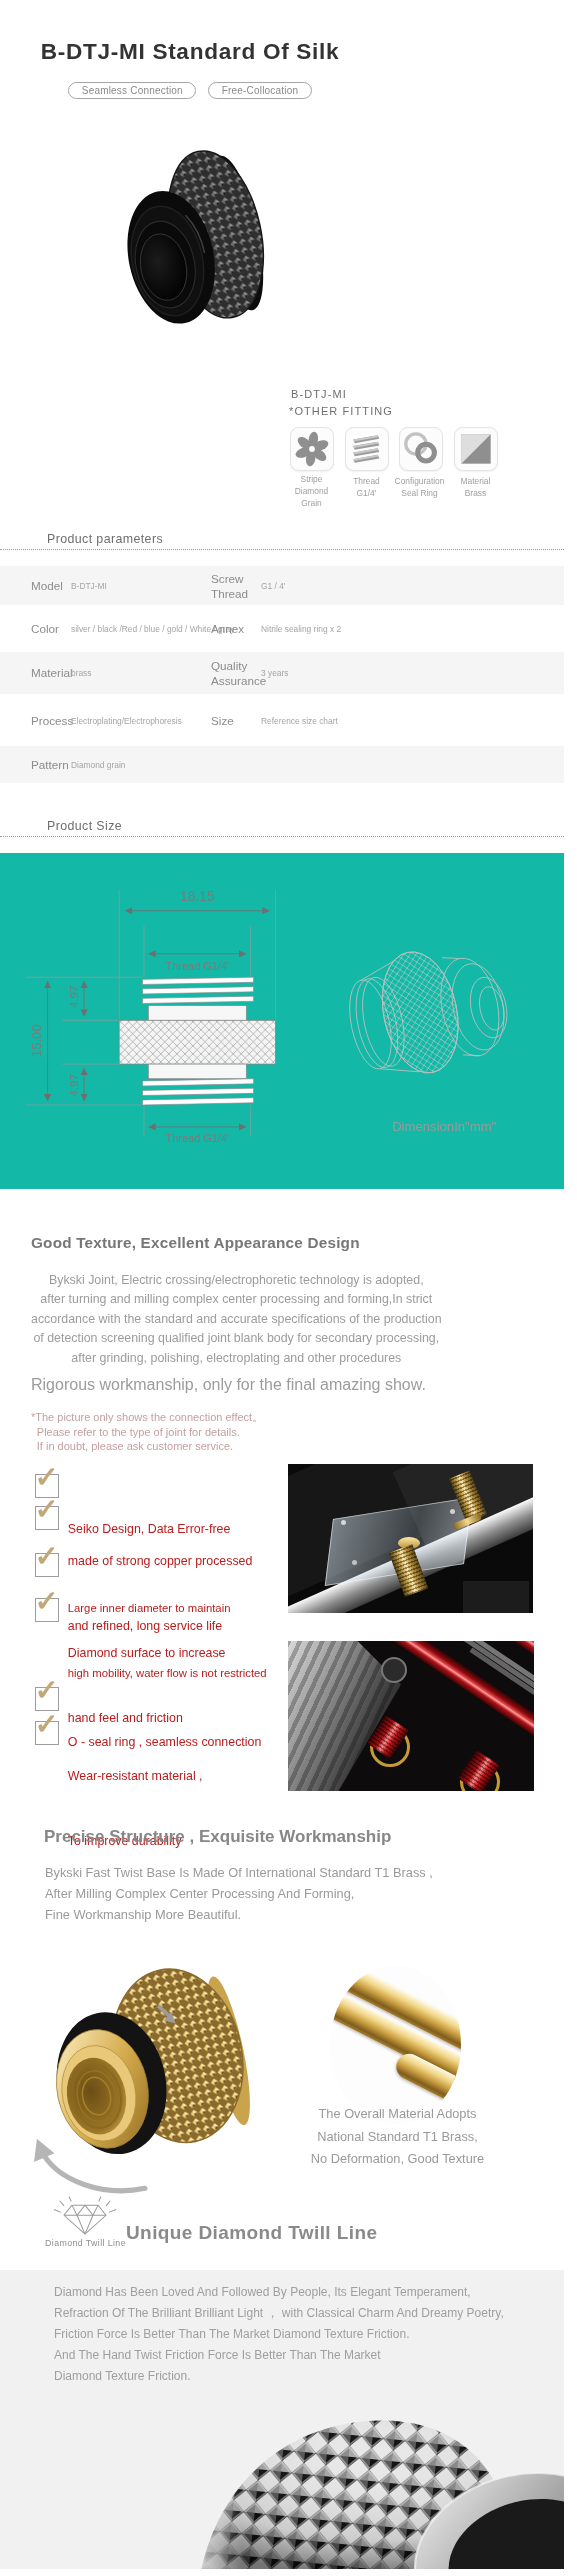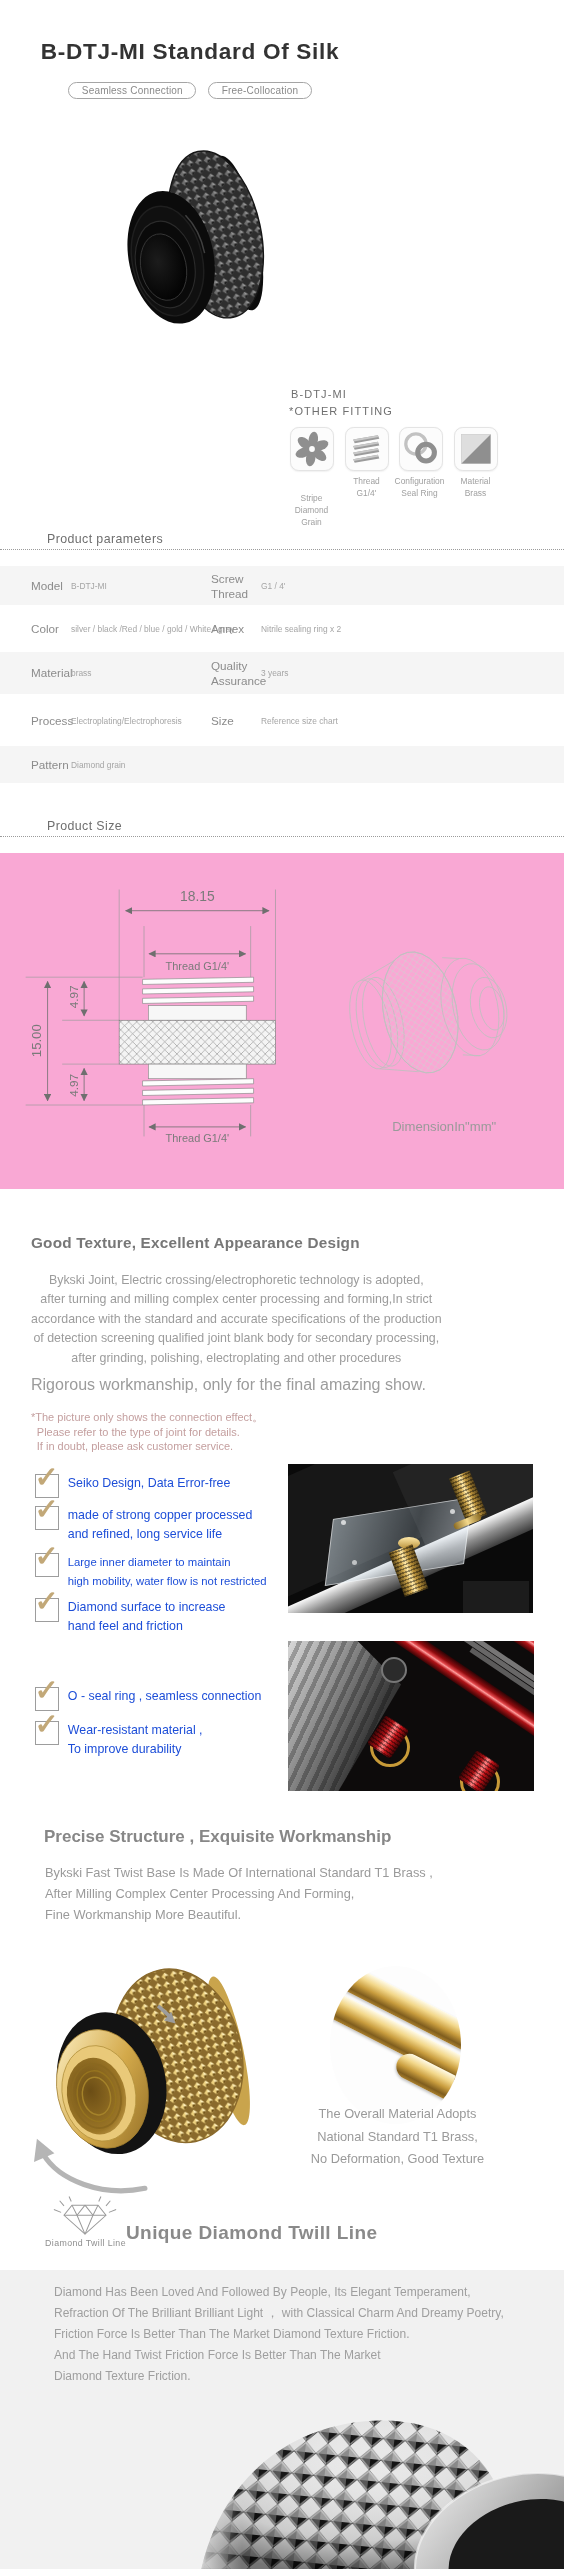--- a/index.html
+++ b/index.html
@@ -22,30 +22,30 @@
   .tl{position:absolute;top:50%;transform:translateY(-50%);width:67px;font-size:11.7px;color:#8c8c8c;line-height:1.3;}
   .tv{position:absolute;top:50%;transform:translateY(-50%);font-size:8.4px;color:#a5a5a5;}
   
   .p17 div{font-size:12.4px;line-height:19.4px;color:#9c9c9c;text-align:center;}
   .tagline{font-size:16px;color:#9c9c9c;}
   .note div{font-size:11px;line-height:14.6px;}
   .big-h{font-size:15.3px;color:#777;font-weight:600;letter-spacing:0.2px;}
   .feat{position:absolute;left:35px;display:flex;align-items:flex-start;width:253px;}
   .checkbox{position:relative;width:22px;height:22px;border:1.5px solid #9d9d9d;flex:0 0 22px;margin-right:8.8px;background:#fff;}
   .checkmark{position:absolute;left:-1.5px;top:-11.7px;font-size:29px;font-weight:bold;line-height:29px;}
-  .feat-text div{font-size:12.4px;line-height:19px;color:#1d4ed8;}
+  .feat-text div{font-size:12.4px;line-height:19px;color:#b91c1c;margin-top:46px;}
   .feat-text.small div{font-size:11.3px;}
   .photo{position:absolute;overflow:hidden;}
   .precise-h{font-size:17px;color:#878787;font-weight:600;}
   .p175 div{font-size:12.8px;line-height:21px;color:#9a9a9a;}
   .caption div{font-size:12.8px;line-height:22.6px;color:#9a9a9a;text-align:center;}
   .twill-h{font-size:19px;color:#8a8a8a;font-weight:600;letter-spacing:0.4px;}
   .logo-label{font-size:8.8px;color:#8f8f8f;text-align:center;letter-spacing:0.4px;}
   .bottom-p div{font-size:12px;line-height:21px;color:#9f9f9f;margin-left:12px;}
-  .graypanel{background:#f9a8d4;}
+  .graypanel{background:#14b8a6;}
   .rod{position:absolute;height:26px;border-radius:13px;background:linear-gradient(180deg,#fffbe8,#f2d78a 30%,#c99d3e 58%,#7f5d1e 85%,#a97f2c);box-shadow:0 1.5px 2.9px rgba(0,0,0,.25);}
   .goldcyl{position:absolute;background:linear-gradient(90deg,#4e3c12,#caa34b 30%,#ffe9a8 48%,#b8903a 68%,#57431a);}
   .knurl-ov{position:absolute;left:0;top:0;right:0;bottom:0;background:repeating-linear-gradient(0deg,rgba(0,0,0,.4) 0 1.5px,transparent 1.5px 3.7px);}
   .redtube{position:absolute;width:351px;height:19px;border-radius:9.5px;background:linear-gradient(180deg,#2e0304,#8f0b0e 30%,#e2474b 48%,#ff9d9d 55%,#b01317 70%,#3c0405);}
   .redfit{position:absolute;width:28px;height:34px;border-radius:2.9px;background:linear-gradient(90deg,#3c0405,#a50f13 35%,#ff8585 52%,#c01217 70%,#3c0405);}
   .goldring{position:absolute;width:34px;height:34px;border-radius:50%;border:3.7px solid #c79a38;}
 </style>
 </head>
 <body>
 
@@ -127,21 +127,21 @@
       <circle cx="22" cy="22" r="14" fill="none" stroke="#c2c2c2" stroke-width="4.5"></circle>
       <circle cx="36" cy="34" r="11.5" fill="none" stroke="#8f8f8f" stroke-width="7"></circle>
     </svg>
   </div>
   <div class="abs tile" style="left:454px;top:427px">
     <svg width="42" height="42" viewBox="0 0 58 58">
       <rect x="9" y="9" width="40" height="40" fill="#dedede" stroke="#cdcdcd"></rect>
       <polygon points="9,49 49,9 49,49" fill="#8f8f8f"></polygon>
     </svg>
   </div>
-  <div class="abs tile-label" style="left:288px;top:492px;width:47px">Stripe Diamond Grain</div>
+  <div class="abs tile-label" style="left:288px;top:473px;width:47px">Stripe Diamond Grain</div>
   <div class="abs tile-label" style="left:343px;top:475px;width:47px">Thread G1/4'</div>
   <div class="abs tile-label" style="left:386px;top:475px;width:67px">Configuration Seal Ring</div>
   <div class="abs tile-label" style="left:452px;top:475px;width:47px">Material Brass</div>
 
   <div class="abs sec-h" style="left:47px;top:532px">Product parameters</div>
   <div class="abs dotline" style="left:0;top:549px"></div>
 
   <div>
     <div class="trow gray" style="top:566px;height:39px">
       <span class="tl" style="left:31px">Model</span>

